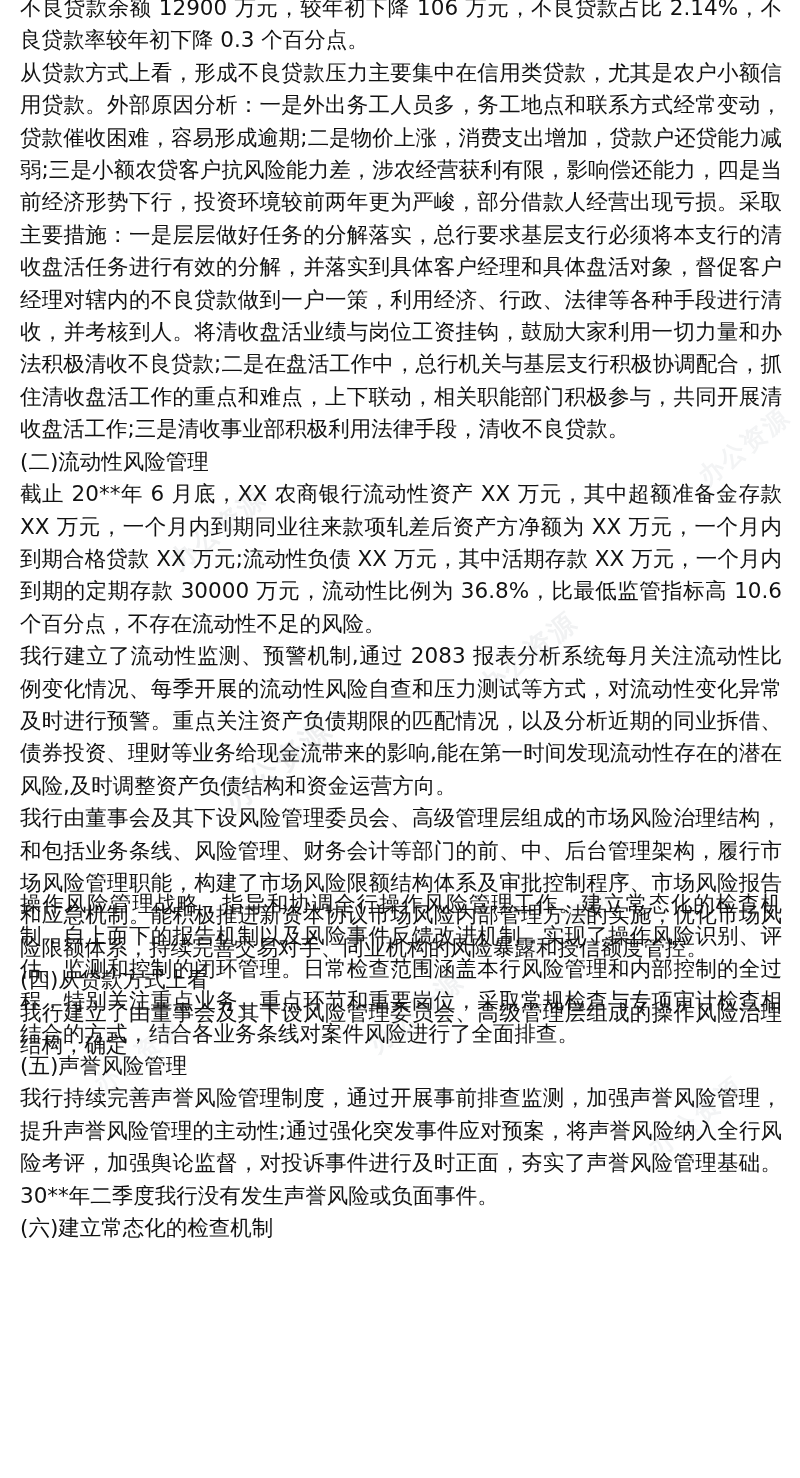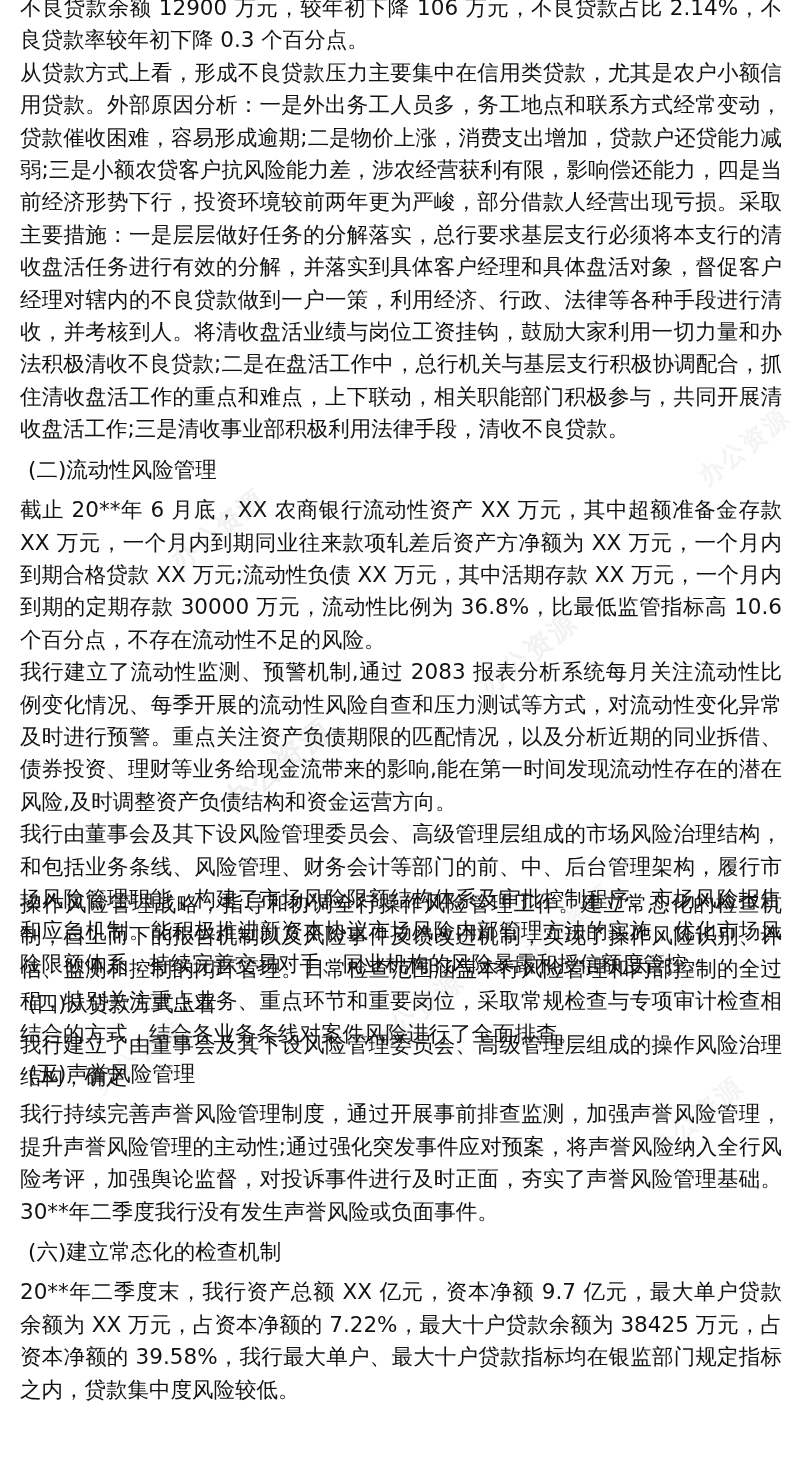--- a/index.html
+++ b/index.html
@@ -67,21 +67,21 @@
     margin: 0;
     font-size: 21.5px;
     line-height: 32.4px;
     text-align: justify;
     text-justify: inter-ideograph;
     word-break: break-all;
     color: #121212;
   }
 
   .heading {
-    margin: 8px;
+    margin: 0;
     font-size: 21.5px;
     line-height: 32.4px;
     text-align: left;
     color: #121212;
   }
 
   
   .section-two {
     position: absolute;
     z-index: 2;
@@ -115,16 +115,15 @@
     <p class="para">我行由董事会及其下设风险管理委员会、高级管理层组成的市场风险治理结构，和包括业务条线、风险管理、财务会计等部门的前、中、后台管理架构，履行市场风险管理职能，构建了市场风险限额结构体系及审批控制程序、市场风险报告和应急机制。能积极推进新资本协议市场风险内部管理方法的实施，优化市场风险限额体系，持续完善交易对手、同业机构的风险暴露和授信额度管控。</p>
     <p class="heading">(四)从贷款方式上看</p>
     <p class="para">我行建立了由董事会及其下设风险管理委员会、高级管理层组成的操作风险治理结构，确定</p>
   </div>
 
   <div class="section-two">
     <p class="para">操作风险管理战略，指导和协调全行操作风险管理工作。建立常态化的检查机制，自上而下的报告机制以及风险事件反馈改进机制，实现了操作风险识别、评估、监测和控制的闭环管理。日常检查范围涵盖本行风险管理和内部控制的全过程，特别关注重点业务、重点环节和重要岗位，采取常规检查与专项审计检查相结合的方式，结合各业务条线对案件风险进行了全面排查。</p>
     <p class="heading">(五)声誉风险管理</p>
     <p class="para">我行持续完善声誉风险管理制度，通过开展事前排查监测，加强声誉风险管理，提升声誉风险管理的主动性;通过强化突发事件应对预案，将声誉风险纳入全行风险考评，加强舆论监督，对投诉事件进行及时正面，夯实了声誉风险管理基础。30**年二季度我行没有发生声誉风险或负面事件。</p>
     <p class="heading">(六)建立常态化的检查机制</p>
-    <p class="para">20**年二季度末，我行资产总额 XX 亿元，资本净额 9.7 亿元，最大单户贷款余额为 XX 万元，占资本净额的 7.22%，最大十户贷款余额为 38425 万元，占资本净额的 39.58%，我行最大单户、最大十户贷款指标均在银监部门规定指标之内，贷款集中度风险较低。</p>
   </div>
 
 </div>
 
 </body></html>

